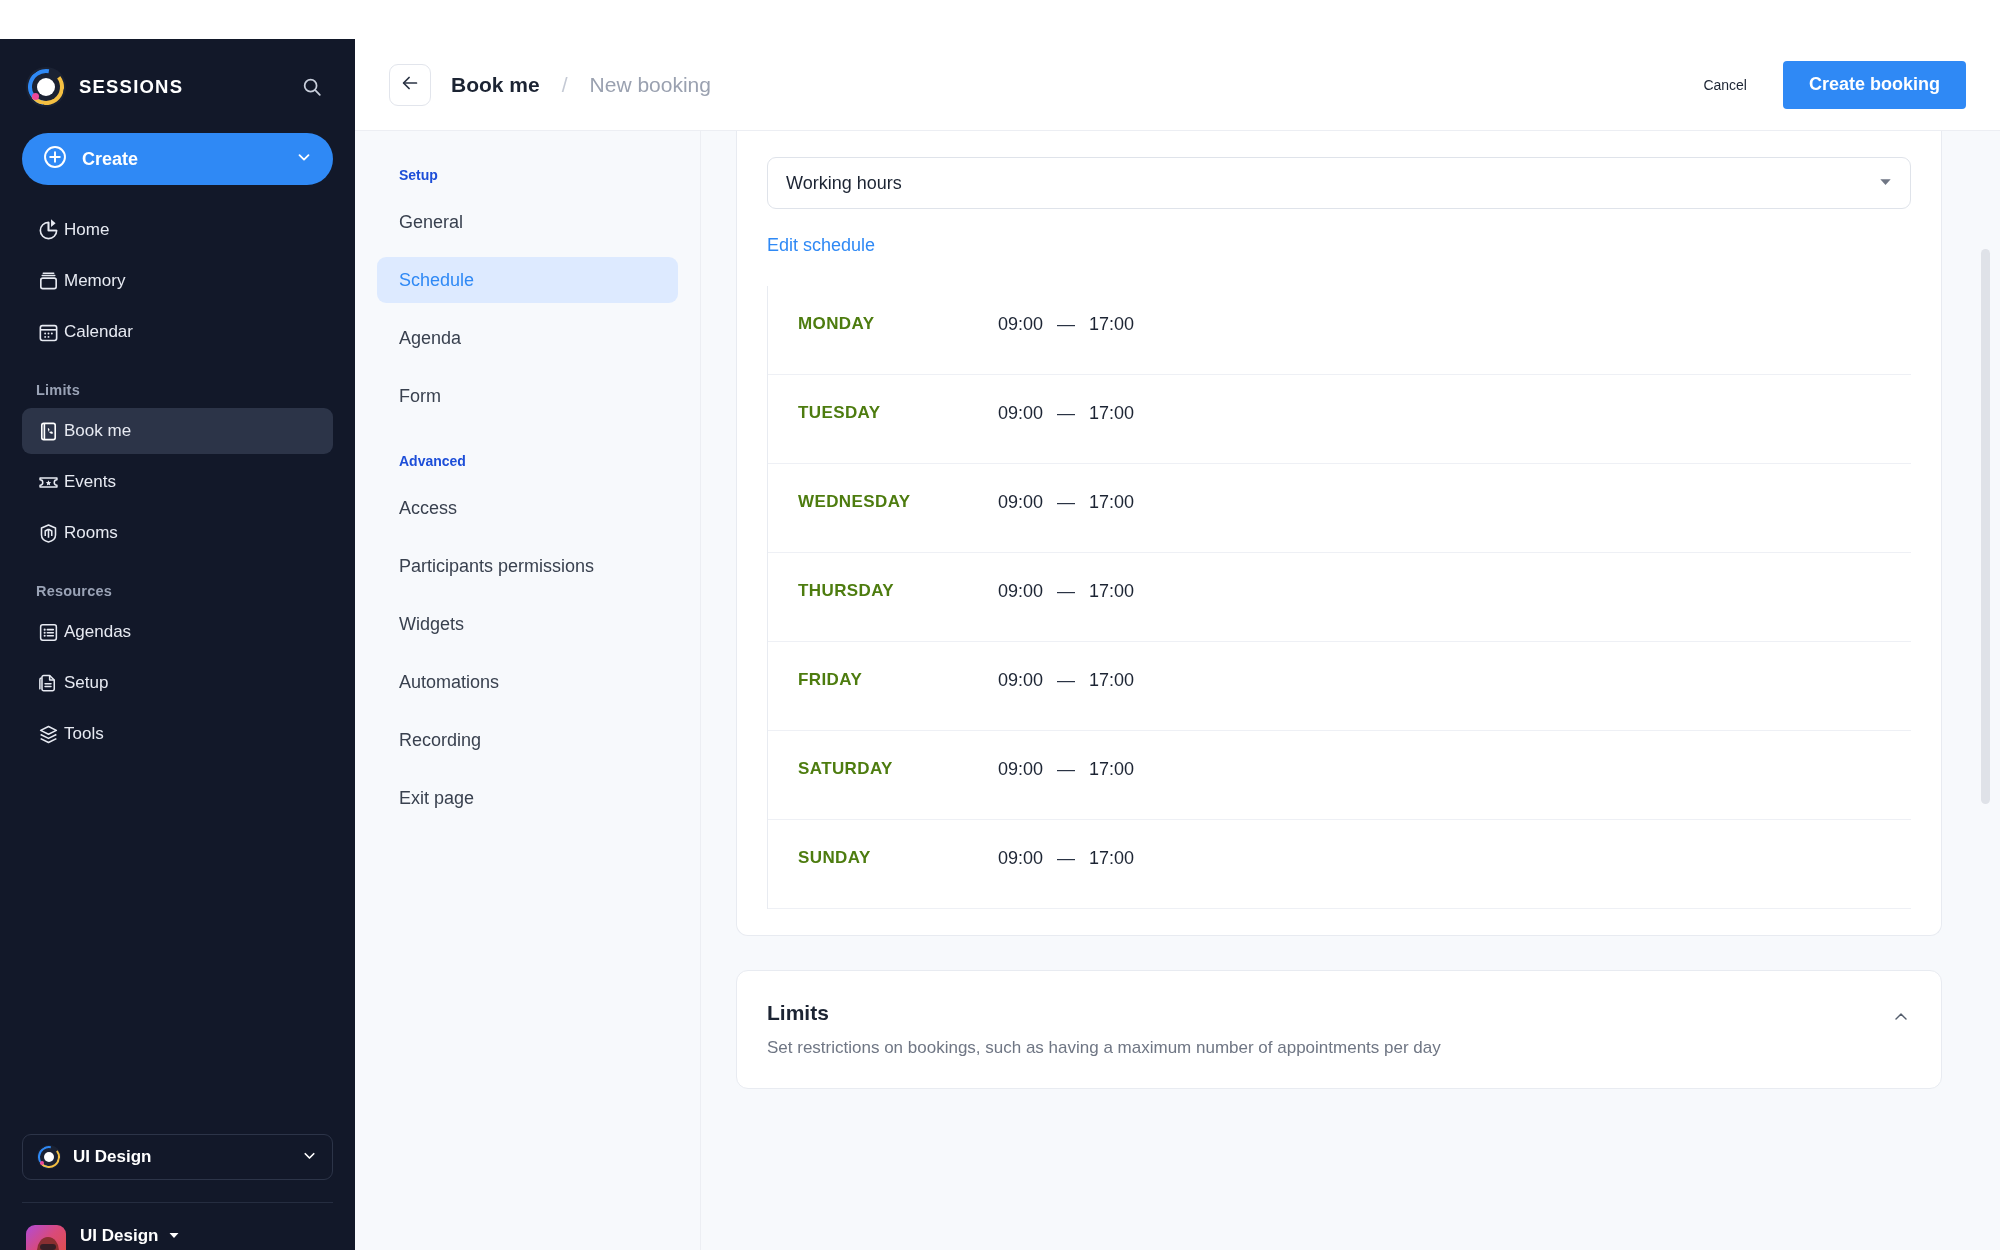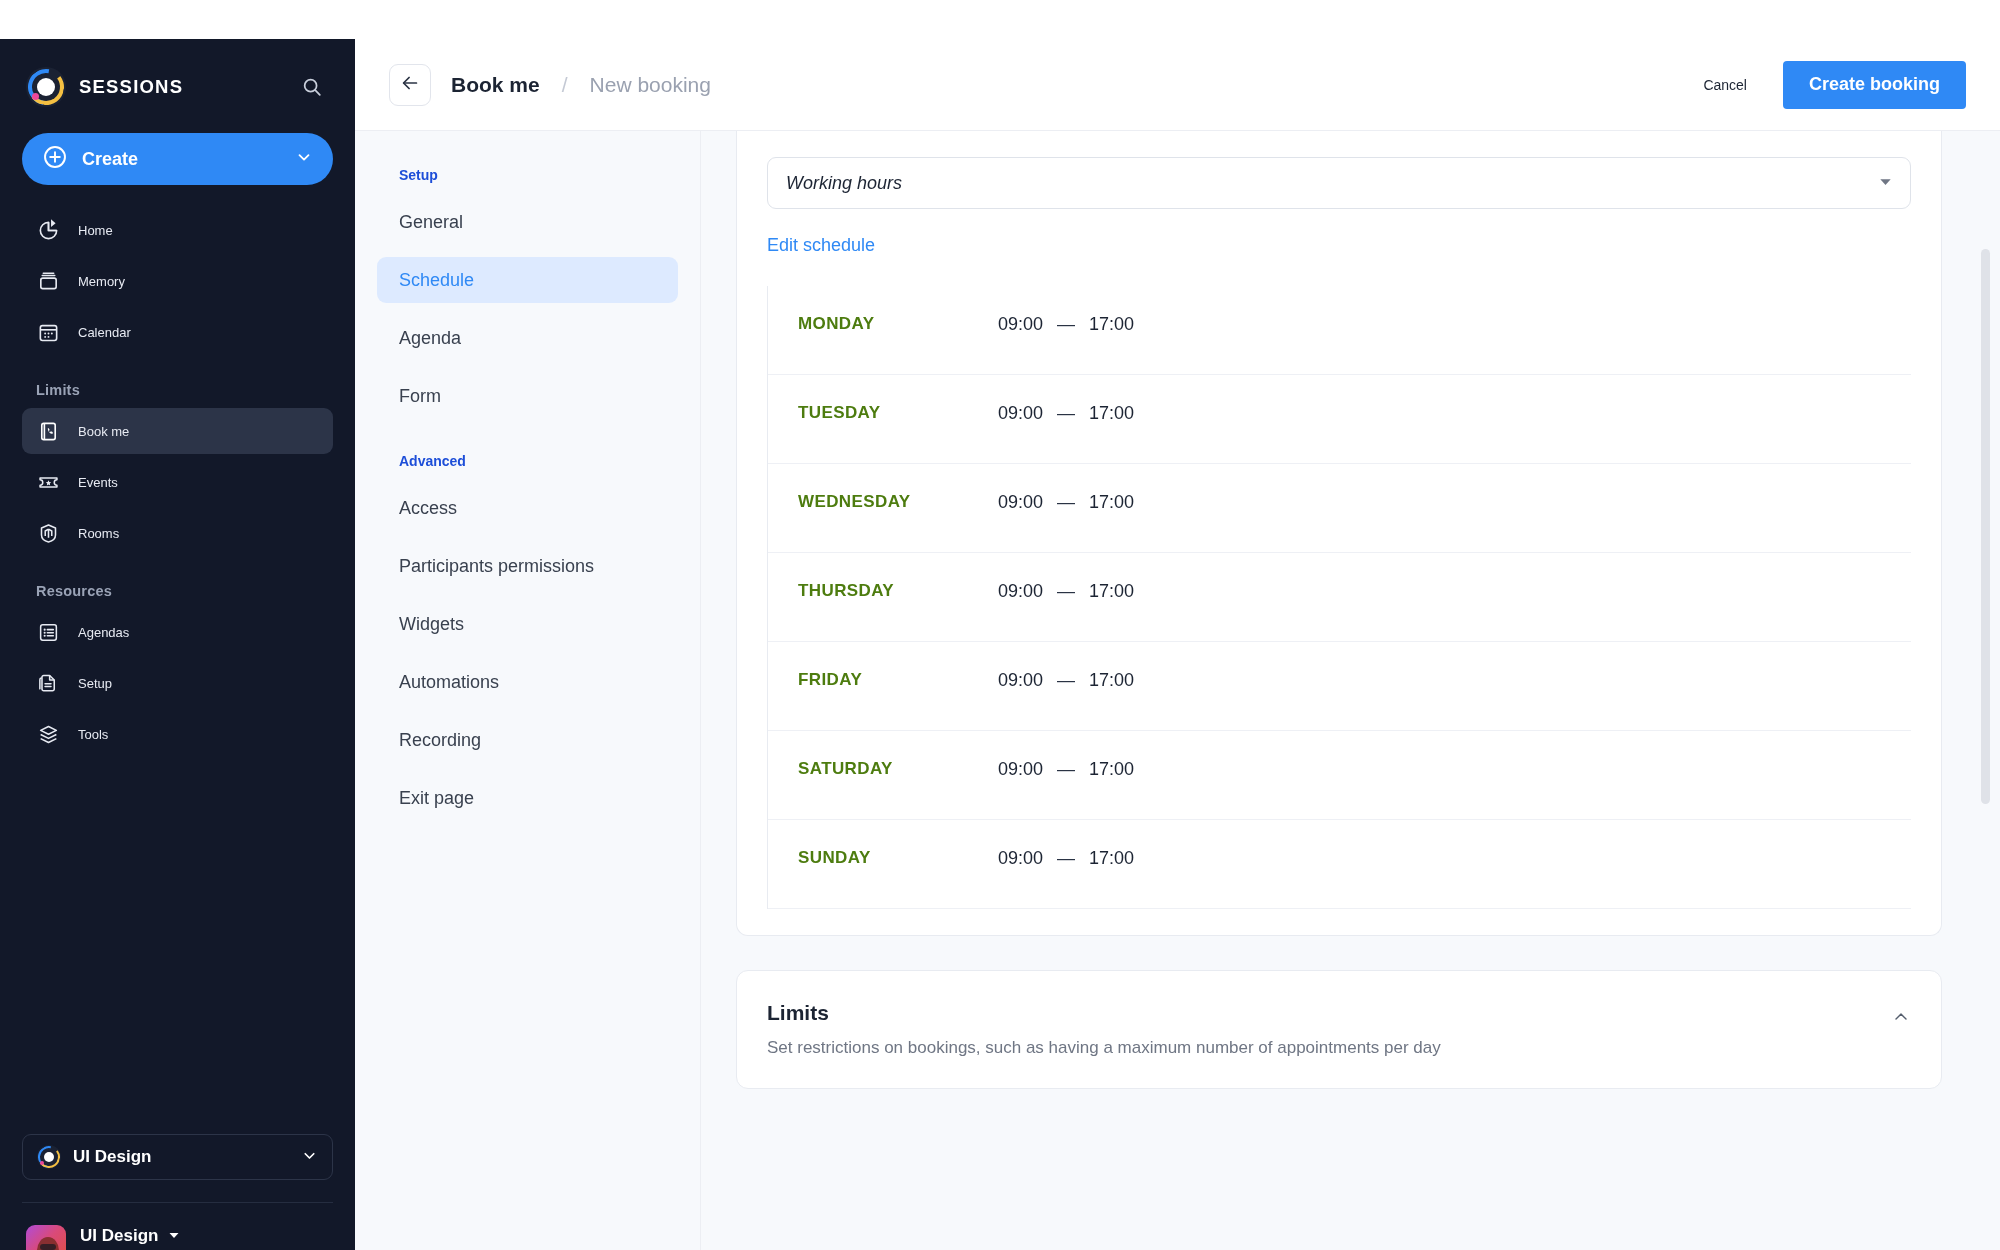--- a/index.html
+++ b/index.html
@@ -42,23 +42,23 @@
 
   .create-btn {
     margin: 26px 22px 0 22px; height: 52px; border-radius: 26px;
     background: #2f89f5; display: flex; align-items: center; gap: 14px;
     padding: 0 20px; cursor: pointer;
   }
   .create-label { color:#fff; font-size: 18px; font-weight: 600; flex: 1; }
 
   .nav { margin-top: 22px; padding: 0 22px; }
   .nav-item {
-    display: flex; align-items: center; gap: 18px;
+    display: flex; align-items: center; gap: 4px;
     height: 46px; padding: 0 14px; border-radius: 9px;
-    color: #e7eaf2; font-size: 13px; cursor: pointer; margin-bottom: 5px;
+    color: #e7eaf2; font-size: 17px; cursor: pointer; margin-bottom: 5px;
   }
   .nav-item.active { background: #2c3448; }
   .nav-icon { width: 24px; height: 24px; flex: 0 0 24px; display:flex; align-items:center; justify-content:center; }
   .nav-group-title {
     color: #9aa3b6; font-size: 14.5px; font-weight: 600;
     padding: 22px 14px 10px 14px; letter-spacing: .2px;
   }
 
   .sb-spacer { flex: 1; }
 
@@ -135,21 +135,21 @@
     background:#ffffff; border:1px solid #e8ebf1; border-radius:12px;
     margin: 0 28px 34px 28px;
   }
   .card.top-cut { border-top:none; border-top-left-radius:0; border-top-right-radius:0; margin-top:0; }
 
   .select-row { padding: 26px 30px 0 30px; }
   .select {
     height: 52px; border:1px solid #dfe3ea; border-radius:9px; background:#fff;
     display:flex; align-items:center; padding: 0 18px; cursor:pointer;
   }
-  .select-value { font-size:18px; color:#1c2433; flex:1;font-style:italic; }
+  .select-value { font-size:18px; color:#1c2433; flex:1; }
   .caret { color:#6f7684; font-size:12px; }
 
   .edit-link { padding: 26px 30px 0 30px; }
   .edit-link span { color:#2f89f5; font-size:18px; cursor:pointer; }
 
   .schedule { margin: 30px 30px 0 30px; border-left:1px solid #e8ebf1; padding-left:0; }
   .day-row {
     display:flex; align-items:flex-start; padding: 28px 0 0 30px;
     border-bottom:1px solid #eef0f5; height: 89px;
   }

